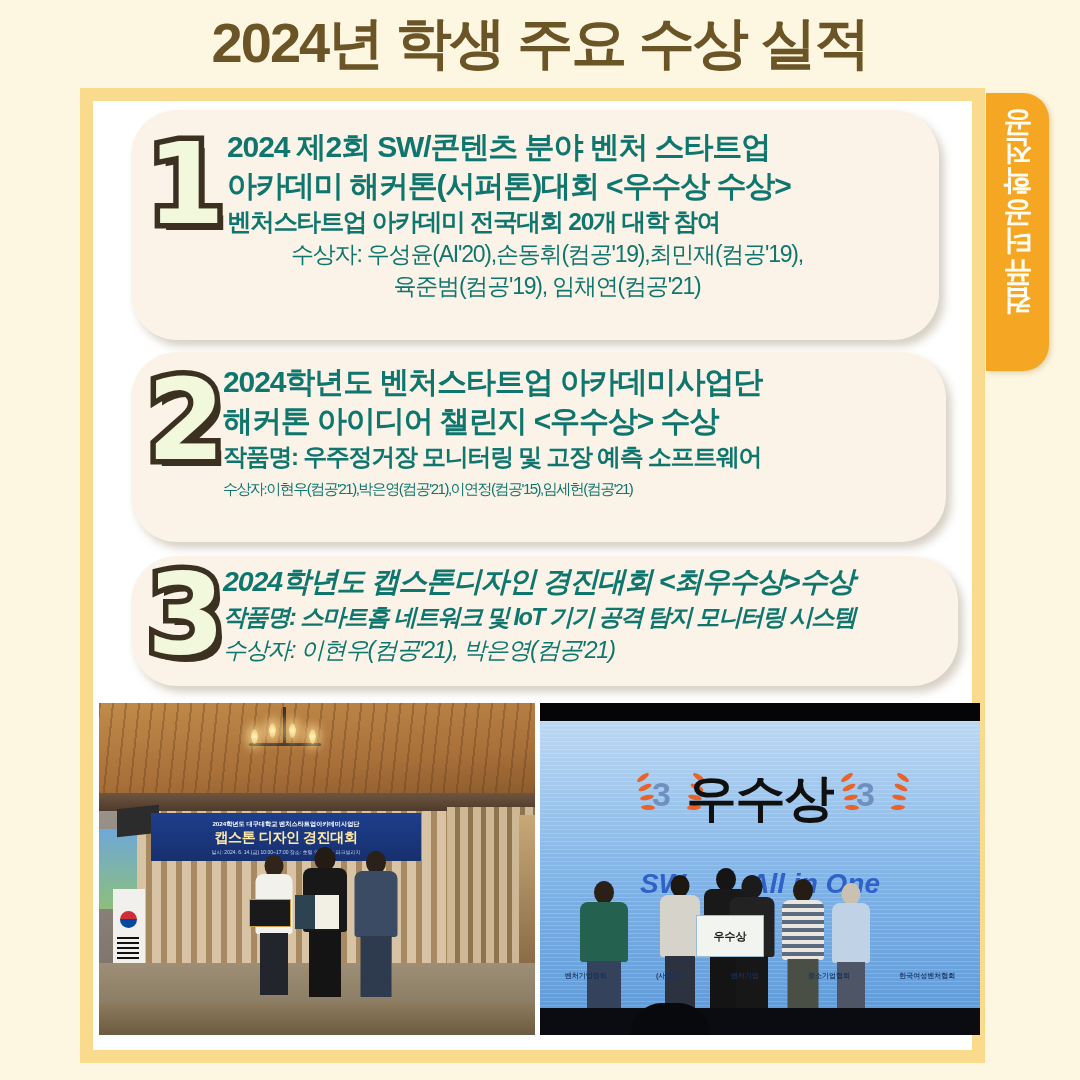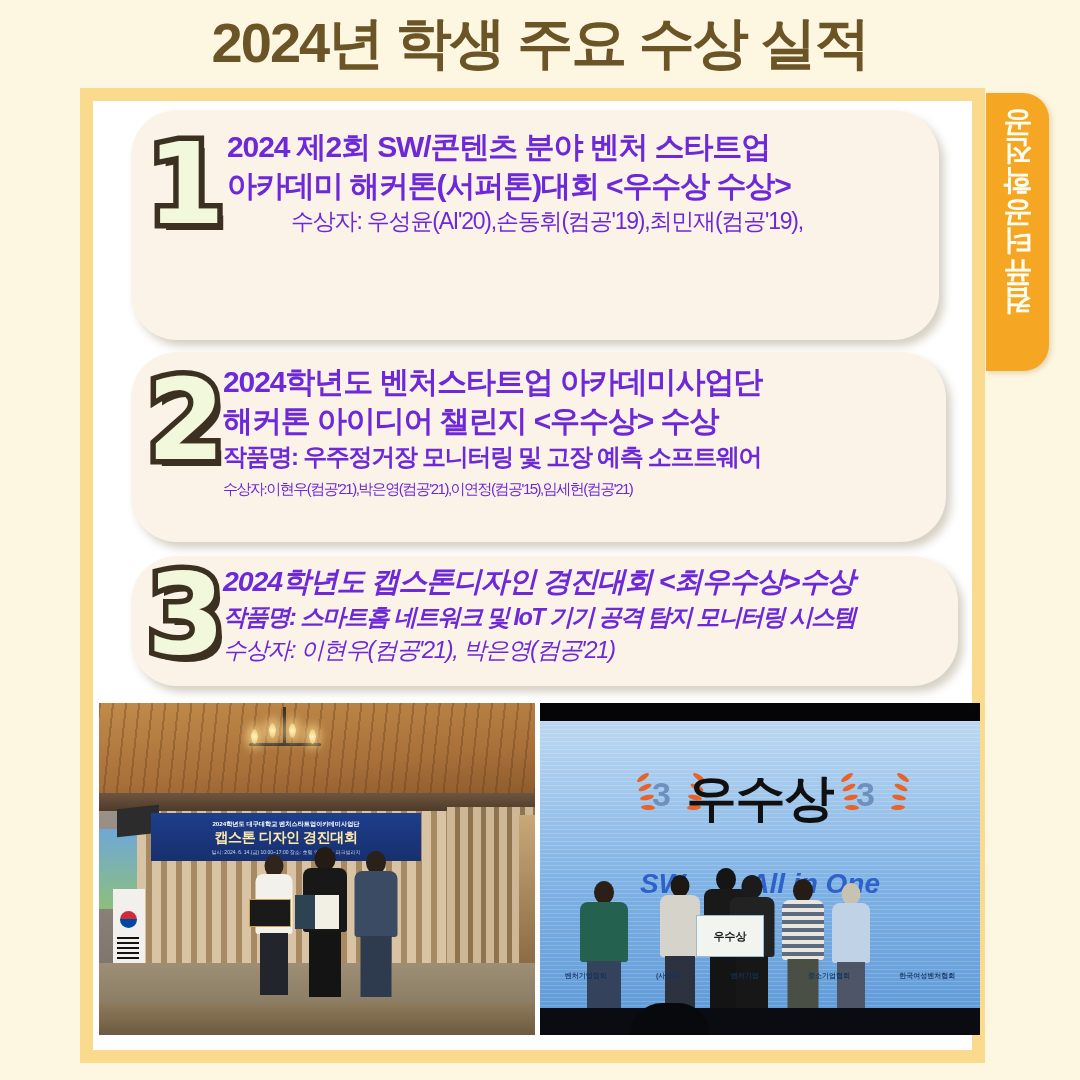--- a/index.html
+++ b/index.html
@@ -75,21 +75,21 @@
     paint-order:stroke fill;
     text-shadow:6px 7px 0 #3C3020;
     line-height:1;
     left:16px;
     font-family:"DejaVu Sans", sans-serif;
   }
   #card-1 .card-number{ top:18px; }
   #card-2 .card-number{ top:12px; }
   #card-3 .card-number{ top:2px; }
 
-  .card-body{ position:absolute; color:#6d28d9; }
+  .card-body{ position:absolute; color:#0f766e; }
   #card-1 .card-body{ left:96px; top:17px;  width:700px; }
   #card-2 .card-body{ left:92px; top:10px;  width:718px; }
   #card-3 .card-body{ left:92px; top:6px;   width:730px;font-style:italic; }
 
   .line-title{
     font-size:30px; font-weight:bold; line-height:39px;
     letter-spacing:-1.1px; white-space:nowrap;
   }
   #card-3 .line-title{ font-size:28.5px; }
   .line-sub{
@@ -313,21 +313,23 @@
 
 <div class="dept-tab">
   <div class="dept-tab-label">컴퓨터공학전공</div>
 </div>
 
 <div class="card" id="card-1">
   <div class="card-number">1</div>
   <div class="card-body">
     <div class="line-title">2024 제2회 SW/콘텐츠 분야 벤처 스타트업</div>
     <div class="line-title">아카데미 해커톤(서퍼톤)대회 &lt;우수상 수상&gt;</div>
+    <div class="line-sub">벤처스타트업 아카데미 전국대회 20개 대학 참여</div>
     <div class="line-award">수상자: 우성윤(AI'20),손동휘(컴공'19),최민재(컴공'19),</div>
+    <div class="line-award">육준범(컴공'19), 임채연(컴공'21)</div>
   </div>
 </div>
 
 <div class="card" id="card-2">
   <div class="card-number">2</div>
   <div class="card-body">
     <div class="line-title">2024학년도 벤처스타트업 아카데미사업단</div>
     <div class="line-title">해커톤 아이디어 챌린지 &lt;우수상&gt; 수상</div>
     <div class="line-sub">작품명: 우주정거장 모니터링 및 고장 예측 소프트웨어</div>
     <div class="line-award">수상자:이현우(컴공'21),박은영(컴공'21),이연정(컴공'15),임세헌(컴공'21)</div>

